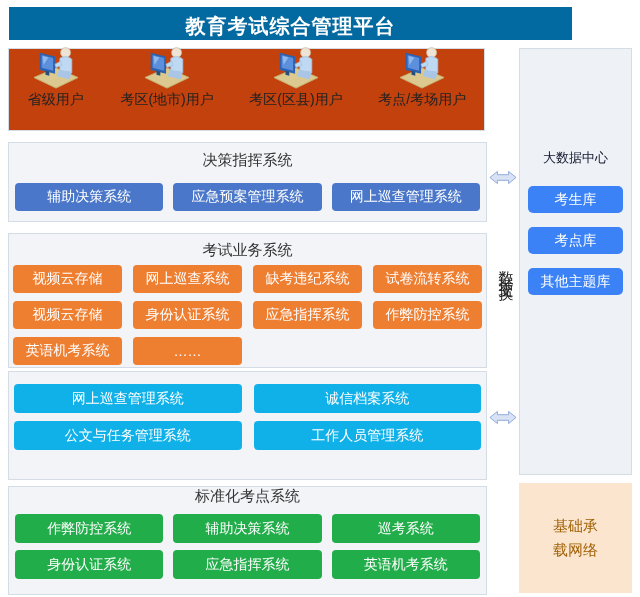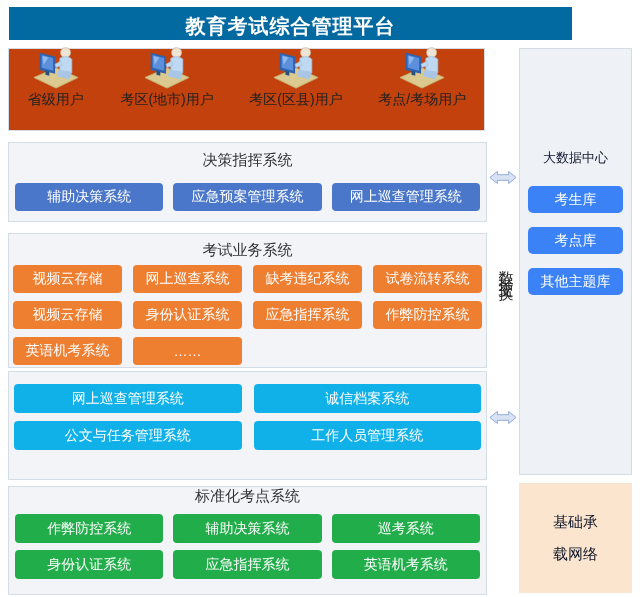--- a/index.html
+++ b/index.html
@@ -89,22 +89,22 @@
     display:flex;align-items:center;justify-content:center;white-space:nowrap;
   }
   .db-btn:first-of-type{margin-top:19px;}
   
   .network-box{
     position:absolute;left:519px;top:483px;width:113px;height:110px;
     background:#FBE5CF;
     display:flex;align-items:center;justify-content:center;
   }
   .network-label{
-    display:inline-block;width:3em;font-size:15px;color:#0f172a;
-    line-height:32px;text-align:center;
+    display:inline-block;width:3em;font-size:15px;color:#a16207;
+    line-height:24px;text-align:center;
   }
 </style>
 </head>
 <body>
 
 <div class="page">
 
   <div class="header">
     <span class="title">教育考试综合管理平台</span>
   </div>

